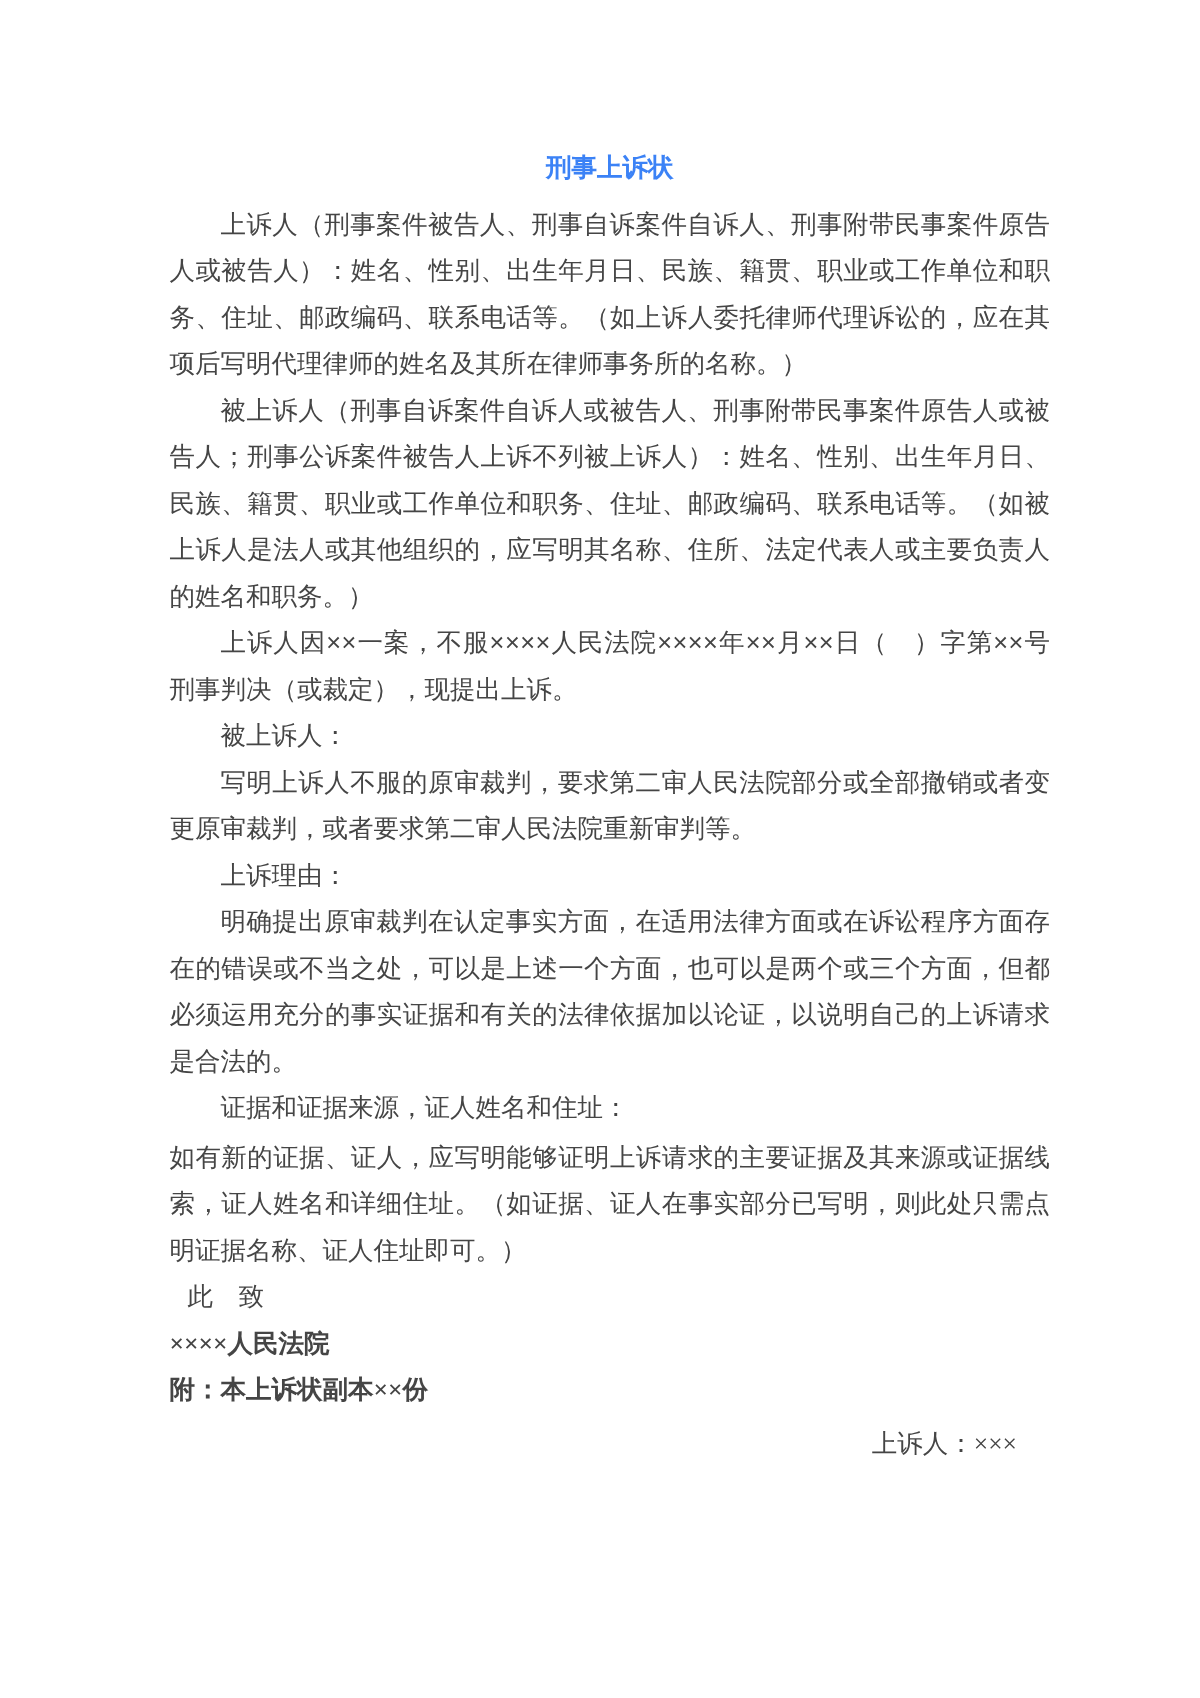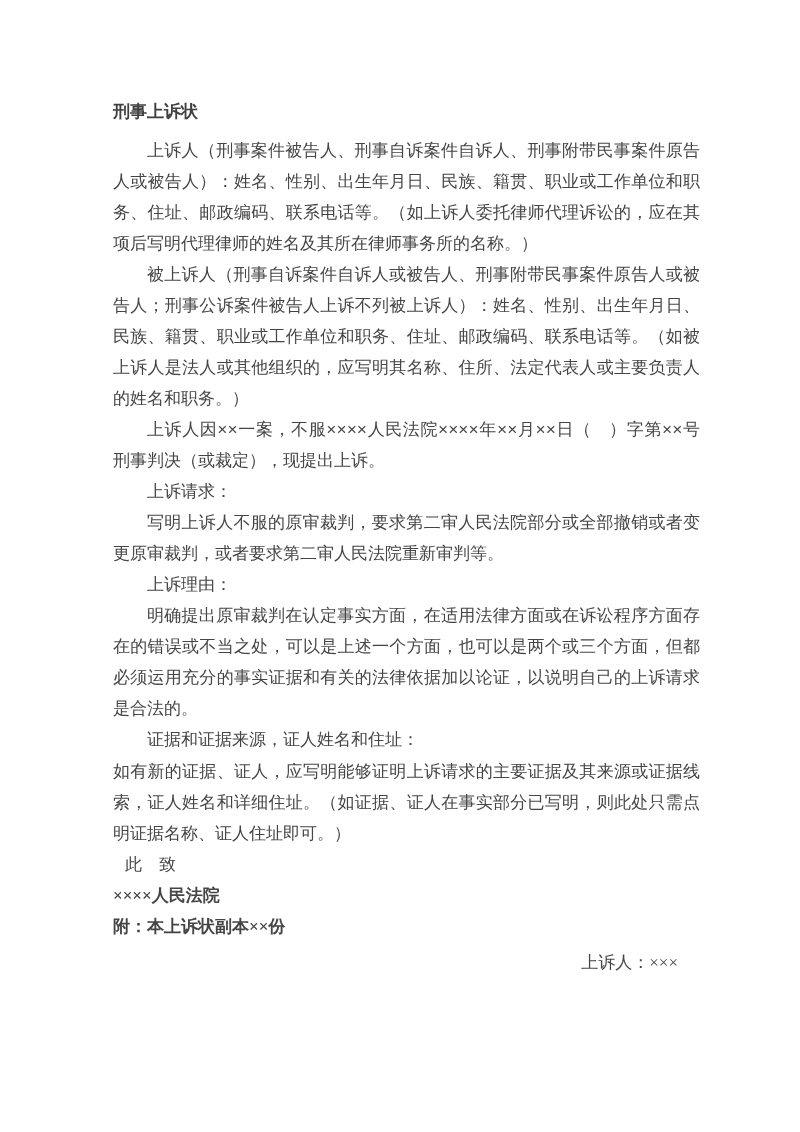--- a/index.html
+++ b/index.html
@@ -29,22 +29,22 @@
     width: 587px;
     font-size: 17px;
     line-height: 31px;
     color: #454545;
     text-align: justify;
   }
   .doc-title {
     font-size: 17px;
     line-height: 31px;
     font-weight: bold;
-    color: #404040;
-    text-align: left;
+    color: #3b82f6;
+    text-align: center;
     margin: 0 0 9px 0;
   }
   .para {
     margin: 0;
     padding: 0;
   }
   .para.indent {
     text-indent: 2em;
     font-family: Liberation Mono, monospace;
   }
@@ -74,21 +74,21 @@
   <div class="content">
 
     <h1 class="doc-title">刑事上诉状</h1>
 
     <p class="para indent">上诉人（刑事案件被告人、刑事自诉案件自诉人、刑事附带民事案件原告人或被告人）：姓名、性别、出生年月日、民族、籍贯、职业或工作单位和职务、住址、邮政编码、联系电话等。（如上诉人委托律师代理诉讼的，应在其项后写明代理律师的姓名及其所在律师事务所的名称。）</p>
 
     <p class="para indent">被上诉人（刑事自诉案件自诉人或被告人、刑事附带民事案件原告人或被告人；刑事公诉案件被告人上诉不列被上诉人）：姓名、性别、出生年月日、民族、籍贯、职业或工作单位和职务、住址、邮政编码、联系电话等。（如被上诉人是法人或其他组织的，应写明其名称、住所、法定代表人或主要负责人的姓名和职务。）</p>
 
     <p class="para indent">上诉人因××一案，不服××××人民法院××××年××月××日（　）字第××号刑事判决（或裁定），现提出上诉。</p>
 
-    <p class="para indent">上诉请求：</p>
+    <p class="para indent">被上诉人：</p>
 
     <p class="para indent">写明上诉人不服的原审裁判，要求第二审人民法院部分或全部撤销或者变更原审裁判，或者要求第二审人民法院重新审判等。</p>
 
     <p class="para indent">上诉理由：</p>
 
     <p class="para indent">明确提出原审裁判在认定事实方面，在适用法律方面或在诉讼程序方面存在的错误或不当之处，可以是上述一个方面，也可以是两个或三个方面，但都必须运用充分的事实证据和有关的法律依据加以论证，以说明自己的上诉请求是合法的。</p>
 
     <p class="para indent">证据和证据来源，证人姓名和住址：</p>
 
     <p class="para">如有新的证据、证人，应写明能够证明上诉请求的主要证据及其来源或证据线索，证人姓名和详细住址。（如证据、证人在事实部分已写明，则此处只需点明证据名称、证人住址即可。）</p>

